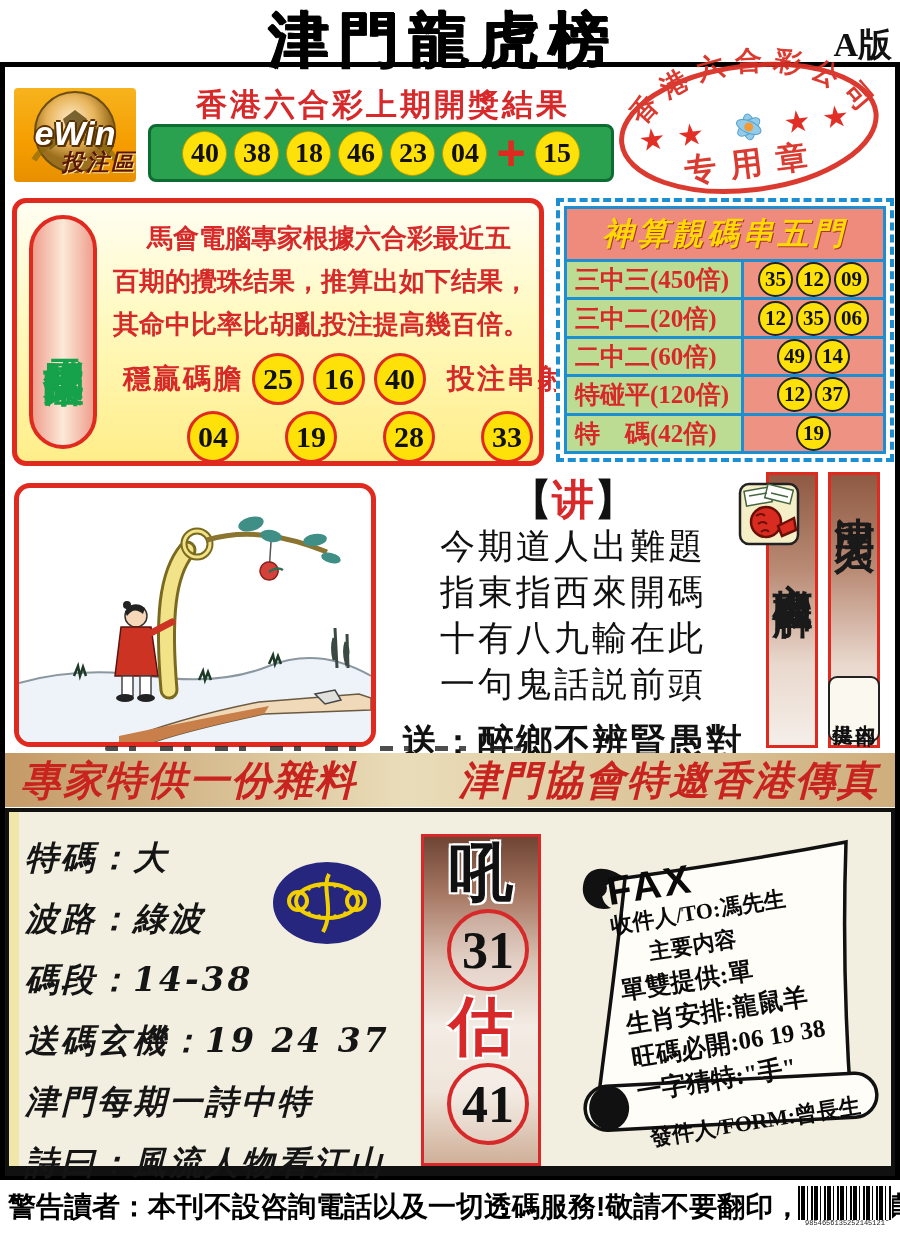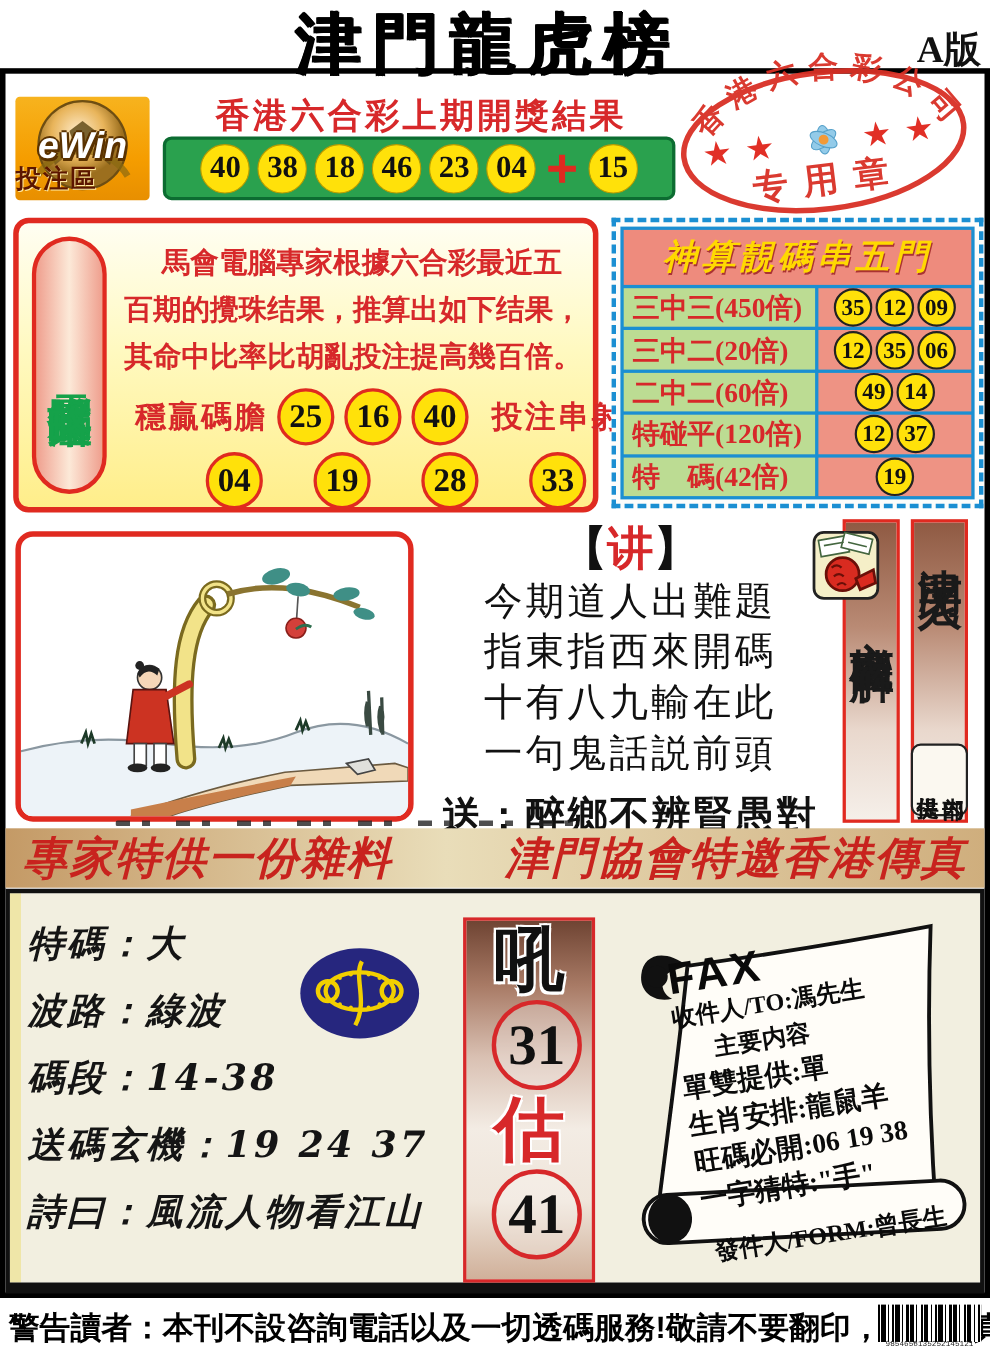--- a/index.html
+++ b/index.html
@@ -12,22 +12,22 @@
   .edition{position:absolute;right:8px;top:22px;font-size:34px;font-weight:800;color:#111;}
   .frame{position:absolute;left:0;top:62px;width:900px;height:1118px;border:5px solid #000;box-sizing:border-box;}
   
   .stamp{position:absolute;left:612px;top:48px;width:272px;height:146px;z-index:6;transform:rotate(-7deg);opacity:.95;}
   
   .ewin-box{position:absolute;left:14px;top:88px;width:122px;height:94px;border-radius:4px;
             background:linear-gradient(180deg,#f7b31e,#f59d00 60%,#e88f00);overflow:hidden;}
   .ewin-brand{position:absolute;left:0;top:26px;width:100%;text-align:center;font-family:"Liberation Sans",sans-serif;
               font-size:34px;font-weight:900;font-style:italic;color:#fff;
               text-shadow:-2px 0 #5a3200,2px 0 #5a3200,0 -2px #5a3200,0 2px #5a3200,2px 2px #5a3200;}
-  .ewin-label{position:absolute;left:0;bottom:4px;width:100%;text-align:left;font-size:23px;font-weight:900;
-              color:#5c1600;letter-spacing:2px;text-shadow:1px 1px 0 #ffe9a0;}
+  .ewin-label{position:absolute;left:0;bottom:4px;width:100%;text-align:right;font-size:23px;font-weight:900;
+              font-style:italic;color:#5c1600;letter-spacing:2px;text-shadow:1px 1px 0 #ffe9a0;}
   
   .draw-title{position:absolute;left:150px;top:84px;width:466px;text-align:center;font-size:31px;font-weight:900;
               color:#d7282a;letter-spacing:3px;}
   .green-bar{position:absolute;left:148px;top:124px;width:466px;height:58px;background:#2aa14e;
              border:3px solid #0c6c31;border-radius:8px;box-sizing:border-box;display:flex;align-items:center;
              justify-content:center;gap:7px;}
   .ball{width:45px;height:45px;border-radius:50%;background:#ffe10a;border:1px solid #b89b00;display:flex;
         align-items:center;justify-content:center;font-size:28px;font-weight:800;color:#111;box-sizing:border-box;}
   .plus{font-size:50px;font-weight:900;color:#e02a20;line-height:1;margin:0 2px;font-family:"Liberation Sans",sans-serif;}
   
@@ -311,20 +311,21 @@
     <span>專家特供一份雜料</span>
     <span>津門協會特邀香港傳真</span>
   </div>
 
   <div class="bottom-box">
     <div class="tips">
       <div>特碼：大</div>
       <div>波路：綠波</div>
       <div>碼段：14-38</div>
       <div>送碼玄機：19 24 37</div>
+      <div>津門每期一詩中特</div>
       <div>詩曰：風流人物看江山</div>
     </div>
     <div class="club-logo">
       <svg width="112" height="86" viewBox="0 0 112 86">
         <ellipse cx="56" cy="43" rx="54" ry="41" fill="#26267e"></ellipse>
         <ellipse cx="56" cy="41" rx="31" ry="17" fill="none" stroke="#f2cf00" stroke-width="4"></ellipse>
         <circle cx="27" cy="41" r="9" fill="none" stroke="#f2cf00" stroke-width="4"></circle>
         <circle cx="85" cy="41" r="9" fill="none" stroke="#f2cf00" stroke-width="4"></circle>
         <path d="M58,14 C50,28 64,50 52,72" fill="none" stroke="#f2cf00" stroke-width="4"></path>
         <g fill="#f2cf00">

